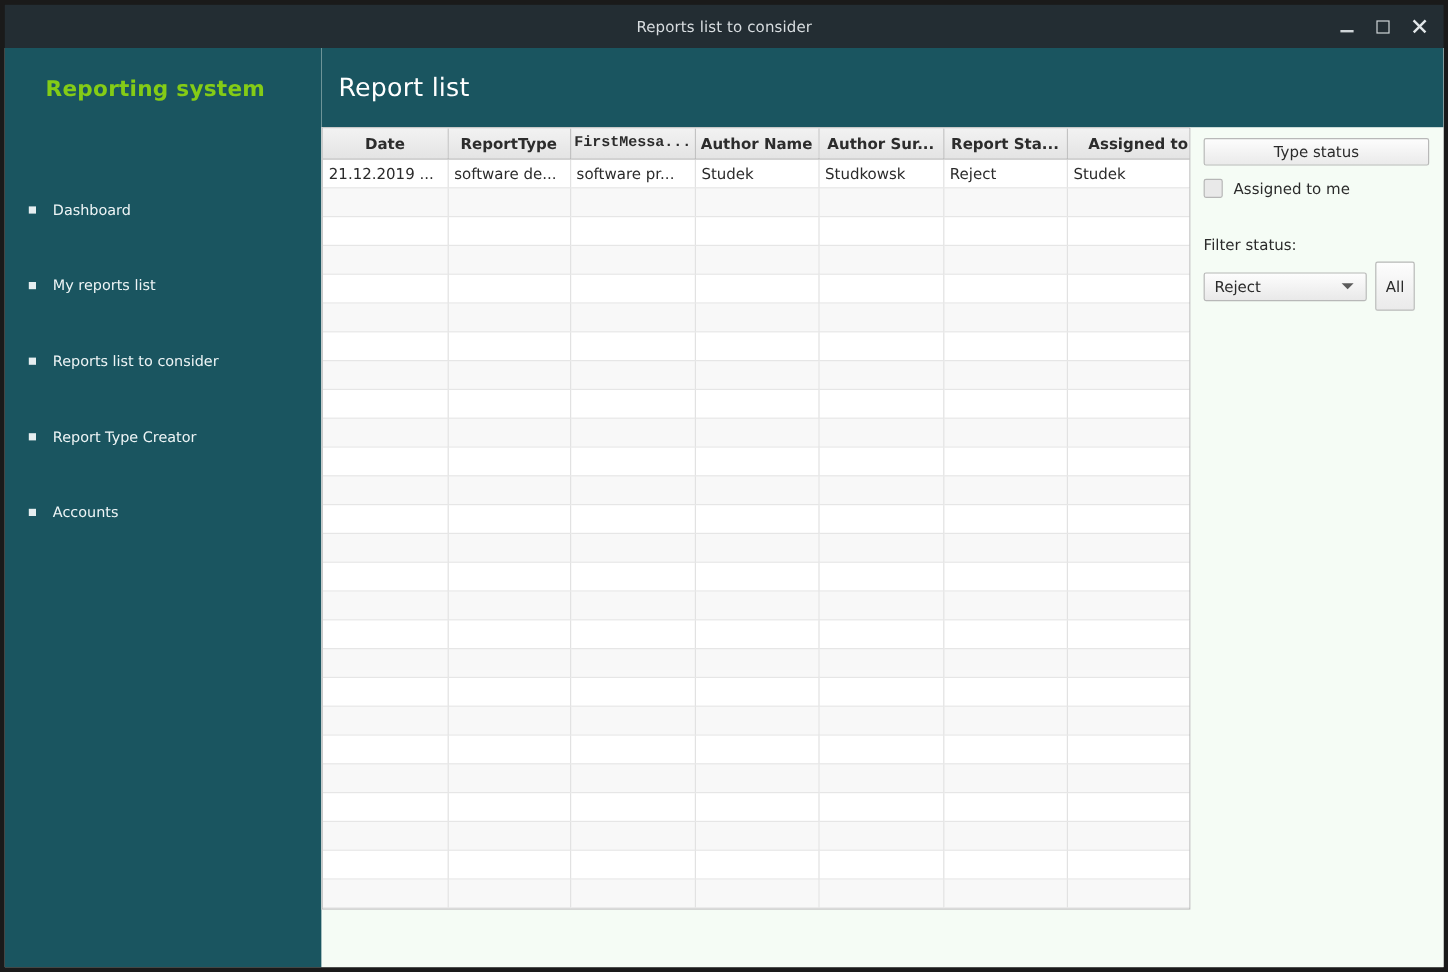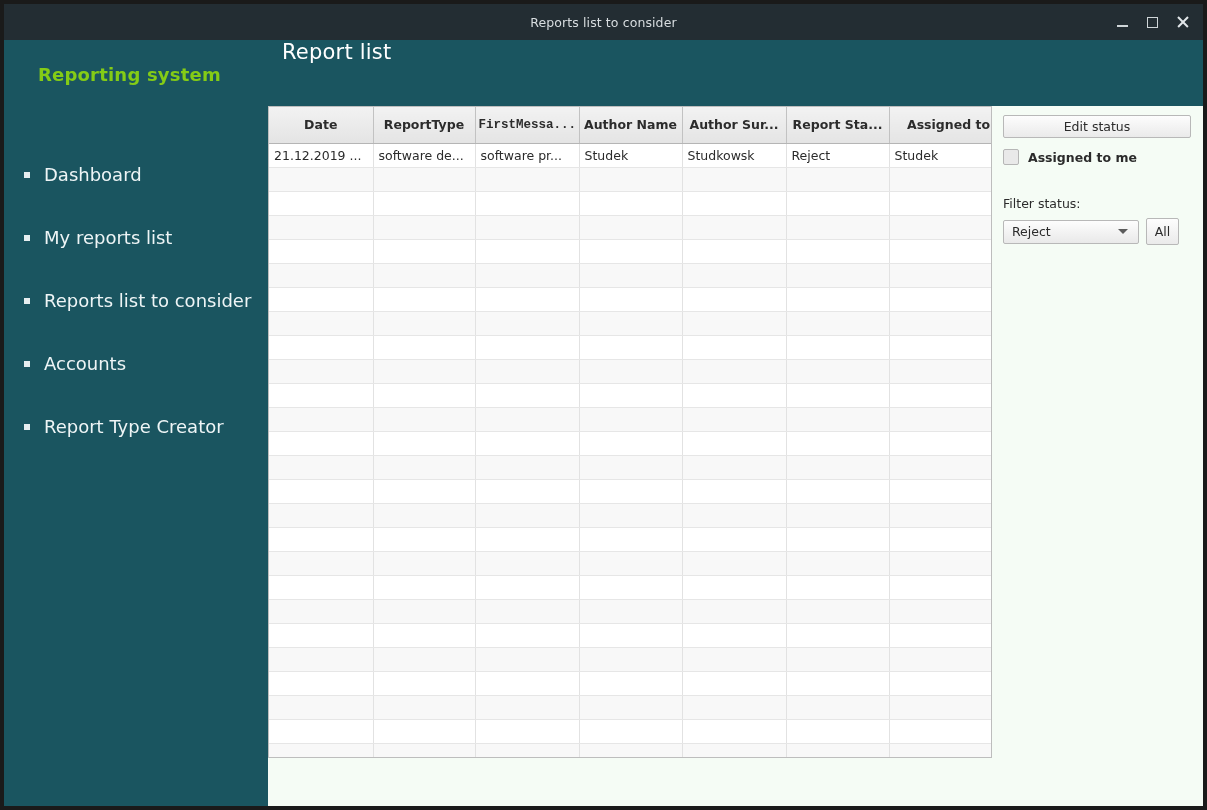--- a/index.html
+++ b/index.html
@@ -109,38 +109,39 @@
     padding-left: 20px;
     cursor: pointer;
   }
   .bullet {
     width: 6px; height: 6px;
     background: #e6eef0;
     margin-right: 14px;
     flex: none;
   }
   .nav-label {
-    font-size: 18px;
+    font-size: 12px;
     color: #eef5f6;
   }
 
   
   .main {
     flex: 1;
     position: relative;
     display: flex;
     flex-direction: column;
     background: #f5fcf5;
     min-width: 0;
   }
   .page-header {
     height: 66px;
     min-height: 66px;
     background: #1a5560;
     display: flex;
+    align-items: center;
     padding-left: 14px;
   }
   .page-title {
     font-size: 21px;
     color: #ffffff;
     letter-spacing: 0.2px;
   }
 
   .content-row {
     flex: 1;
@@ -158,21 +159,21 @@
     border: 1px solid #bdbdbd;
     border-top: 1px solid #bdbdbd;
     overflow: hidden;
   }
   table.grid {
     width: 100%;
     border-collapse: collapse;
     table-layout: fixed;
   }
   table.grid th {
-    height: 36px;
+    height: 25px;
     background: linear-gradient(to bottom, #f2f2f2 0%, #e4e4e4 100%);
     border-right: 1px solid #c2c2c2;
     border-bottom: 1px solid #b5b5b5;
     font-size: 12.5px;
     font-weight: bold;
     color: #2c2c2c;
     text-align: center;
     padding: 0 3px;
     white-space: nowrap;
     overflow: hidden;
@@ -209,21 +210,20 @@
     color: #2b2b2b;
     cursor: pointer;
     text-align: center;
     line-height: 21px;
   }
   .check-row {
     display: flex;
     align-items: center;
     margin-top: 11px;
     cursor: pointer;
-    font-weight: bold;
   }
   .checkbox {
     width: 16px; height: 16px;
     background: #e9e9e9;
     border: 1px solid #b6b6b6;
     border-radius: 2px;
     margin-right: 9px;
     flex: none;
   }
   .check-label {
@@ -260,21 +260,21 @@
   .caret {
     position: absolute;
     right: 10px;
     width: 0; height: 0;
     border-left: 5px solid transparent;
     border-right: 5px solid transparent;
     border-top: 5px solid #5b5b5b;
   }
   .btn-all {
     width: 33px;
-    height: 27px;
+    height: 41px;
     line-height: 22px;
   }
 </style>
 </head>
 <body>
 
 <div class="window">
 
   <div class="titlebar">
     <span class="titlebar-text">Reports list to consider</span>
@@ -303,25 +303,25 @@
           <li class="nav-item">
             <span class="bullet"></span>
             <span class="nav-label">My reports list</span>
           </li>
           <li class="nav-item">
             <span class="bullet"></span>
             <span class="nav-label">Reports list to consider</span>
           </li>
           <li class="nav-item">
             <span class="bullet"></span>
-            <span class="nav-label">Accounts</span>
+            <span class="nav-label">Report Type Creator</span>
           </li>
           <li class="nav-item">
             <span class="bullet"></span>
-            <span class="nav-label">Report Type Creator</span>
+            <span class="nav-label">Accounts</span>
           </li>
         </ul>
     </div>
 
     <div class="main">
       <div class="page-header">
         <span class="page-title">Report list</span>
       </div>
 
       <div class="content-row">
@@ -572,21 +572,21 @@
                   <td>&nbsp;</td>
                   <td>&nbsp;</td>
                   <td>&nbsp;</td>
                   <td>&nbsp;</td>
                 </tr>
               </tbody>
           </table>
         </div>
 
         <div class="side-panel">
-          <button class="btn">Edit status</button>
+          <button class="btn">Type status</button>
 
           <div class="check-row">
             <span class="checkbox"></span>
             <span class="check-label">Assigned to me</span>
           </div>
 
           <div class="filter-label">Filter status:</div>
 
           <div class="filter-row">
             <div class="select">

